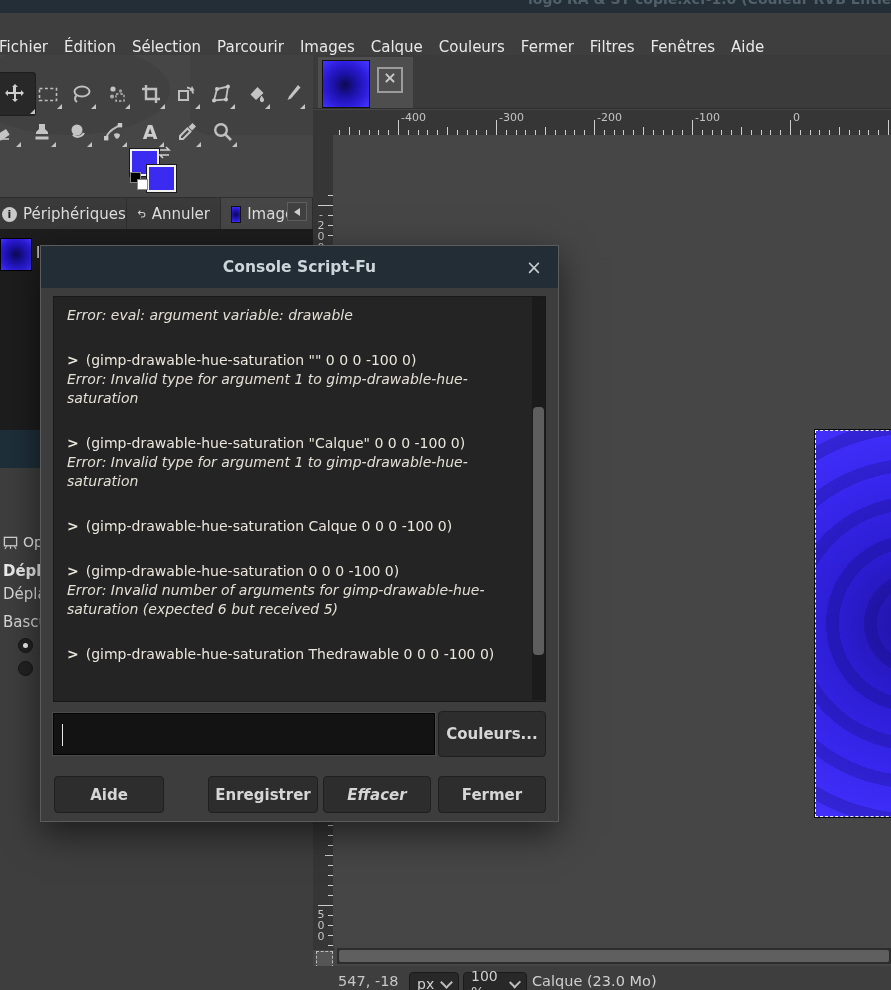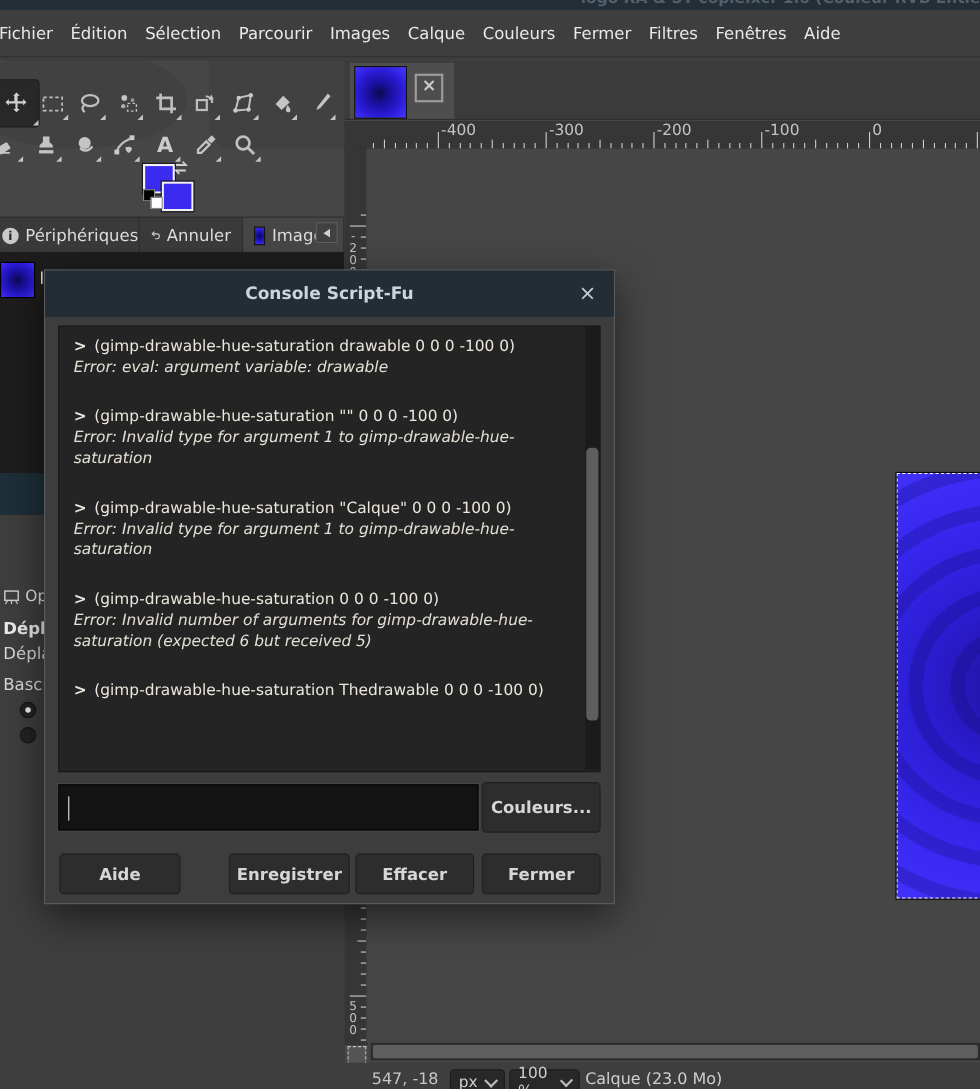--- a/index.html
+++ b/index.html
@@ -3,21 +3,21 @@
 <meta charset="utf-8">
 <style>
   html,body{margin:0;padding:0;background:#222;}
   #app{position:relative;width:891px;height:990px;overflow:hidden;background:#3e3e3e;
        font-family:"DejaVu Sans","Liberation Sans",sans-serif;-webkit-font-smoothing:antialiased;}
   .abs{position:absolute;}
 
   
   .titlebar{left:0;top:0;width:891px;height:13px;background:#232e36;overflow:hidden;}
   .titlebar .title{position:absolute;left:528px;top:-9px;font-size:14px;color:#51606a;white-space:nowrap;font-weight:bold;}
-  .menubar{left:0;top:9px;width:891px;height:42px;background:#3e3e3e;border-bottom:1px solid #323232;
+  .menubar{left:0;top:26px;width:891px;height:42px;background:#3e3e3e;border-bottom:1px solid #323232;
            display:flex;align-items:center;}
   .menu-item{color:#e8e8e8;font-size:15px;padding:0 8px;white-space:nowrap;cursor:default;}
   .menu-item:first-child{margin-left:-9px;}
 
   
   .left-dock{left:0;top:55px;width:313px;height:935px;background:#464646;border-right:1px solid #2d2d2d;overflow:hidden;}
   .ghost{position:absolute;background:rgba(0,0,0,0.07);border-radius:50%;}
   .tool-cell{position:absolute;width:30px;height:34px;display:flex;align-items:center;justify-content:center;}
   .tool-cell svg{width:24px;height:24px;}
   .tool-cell .corner{position:absolute;right:1px;bottom:2px;width:0;height:0;
@@ -64,21 +64,21 @@
   .image-tab .thumb{position:absolute;left:4px;top:3px;width:46px;height:46px;
       background:radial-gradient(circle at 48% 52%,#0d0a50 0%,#1a10a0 30%,#2c1cd8 62%,#4335ff 95%);
       border:1px solid #111;}
   .tab-close{position:absolute;left:64px;top:12px;width:22px;height:22px;border:2px solid #9c9c9c;
       color:#c9c9c9;font-size:16px;line-height:18px;text-align:center;font-weight:bold;}
 
   .hruler{position:absolute;left:0;top:55px;width:578px;height:25px;background:#363636;border-bottom:1px solid #2b2b2b;}
   .vruler{position:absolute;left:0;top:80px;width:20px;height:815px;background:#363636;border-right:1px solid #2b2b2b;}
   .htick{position:absolute;bottom:0;width:1px;background:#cdcdcd;}
   .vtick{position:absolute;right:0;height:1px;background:#cdcdcd;}
-  .hlabel{position:absolute;top:1px;font-size:14px;color:#c3c3c3;white-space:nowrap;}
+  .hlabel{position:absolute;top:1px;font-size:11px;color:#c3c3c3;white-space:nowrap;}
   .vlabel{position:absolute;left:4px;font-size:11px;color:#c3c3c3;line-height:11px;text-align:center;width:8px;}
   .corner-btn{position:absolute;left:2px;top:57px;width:20px;height:21px;background:#404040;border:1px solid #5a5a5a;
       display:flex;align-items:center;justify-content:center;}
   .corner-btn .tri{width:0;height:0;border-top:5px solid transparent;border-bottom:5px solid transparent;border-left:8px solid #cfcfcf;}
 
   .canvas{position:absolute;left:20px;top:80px;width:558px;height:813px;background:#464646;}
   .blue-image{position:absolute;left:482px;top:295px;width:97px;height:385px;
       border:1px dashed #f2f2f2;outline:1px solid #0a0a0a;
       background:
         repeating-radial-gradient(circle at 102% 50%, rgba(10,5,90,0.22) 0 13px, rgba(10,5,90,0) 13px 38px),
@@ -511,52 +511,52 @@
     </div>
   </div>
 
   <div class="abs dialog">
     <div class="dlg-titlebar">
       <span class="dlg-title">Console Script-Fu</span>
       <span class="dlg-close">×</span>
     </div>
     <div class="console" id="console-output">
         <div class="entry">
-          <div class="cmd-line"><span class="prompt">&gt;</span><span>(gimp-drawable-hue-saturation drawable 0 0 0 -100 0)</span></div>
           <div class="err-line">Error: eval: argument variable: drawable</div>
         </div>
         <div class="entry">
           <div class="cmd-line"><span class="prompt">&gt;</span><span>(gimp-drawable-hue-saturation "" 0 0 0 -100 0)</span></div>
           <div class="err-line">Error: Invalid type for argument 1 to gimp-drawable-hue-</div>
           <div class="err-line">saturation</div>
         </div>
         <div class="entry">
           <div class="cmd-line"><span class="prompt">&gt;</span><span>(gimp-drawable-hue-saturation "Calque" 0 0 0 -100 0)</span></div>
           <div class="err-line">Error: Invalid type for argument 1 to gimp-drawable-hue-</div>
           <div class="err-line">saturation</div>
         </div>
         <div class="entry">
+          <div class="cmd-line"><span class="prompt">&gt;</span><span>(gimp-drawable-hue-saturation Calque 0 0 0 -100 0)</span></div>
         </div>
         <div class="entry">
           <div class="cmd-line"><span class="prompt">&gt;</span><span>(gimp-drawable-hue-saturation 0 0 0 -100 0)</span></div>
           <div class="err-line">Error: Invalid number of arguments for gimp-drawable-hue-</div>
           <div class="err-line">saturation (expected 6 but received 5)</div>
         </div>
         <div class="entry">
           <div class="cmd-line"><span class="prompt">&gt;</span><span>(gimp-drawable-hue-saturation Thedrawable 0 0 0 -100 0)</span></div>
         </div>
       </div>
     <div class="scroll-track" style="top:51px;right:13px;">
       <div class="scroll-thumb"></div>
     </div>
     <div class="dlg-input">
       <div class="caret"></div>
     </div>
     <div class="btn browse-btn">Couleurs...</div>
     <div id="dlg-buttons">
         <div class="btn dlg-footer-btn" style="left: 13px; width: 110px;">Aide</div>
         <div class="btn dlg-footer-btn" style="left: 167px; width: 110px;">Enregistrer</div>
-        <div class="btn dlg-footer-btn" style="left: 282px; width: 108px;">Effacer</div>
+        <div class="btn dlg-footer-btn" style="left: 282px; width: 108px; font-style: italic;">Effacer</div>
         <div class="btn dlg-footer-btn" style="left: 397px; width: 108px;">Fermer</div>
       </div>
   </div>
 
 </div>
 
 </body></html>

